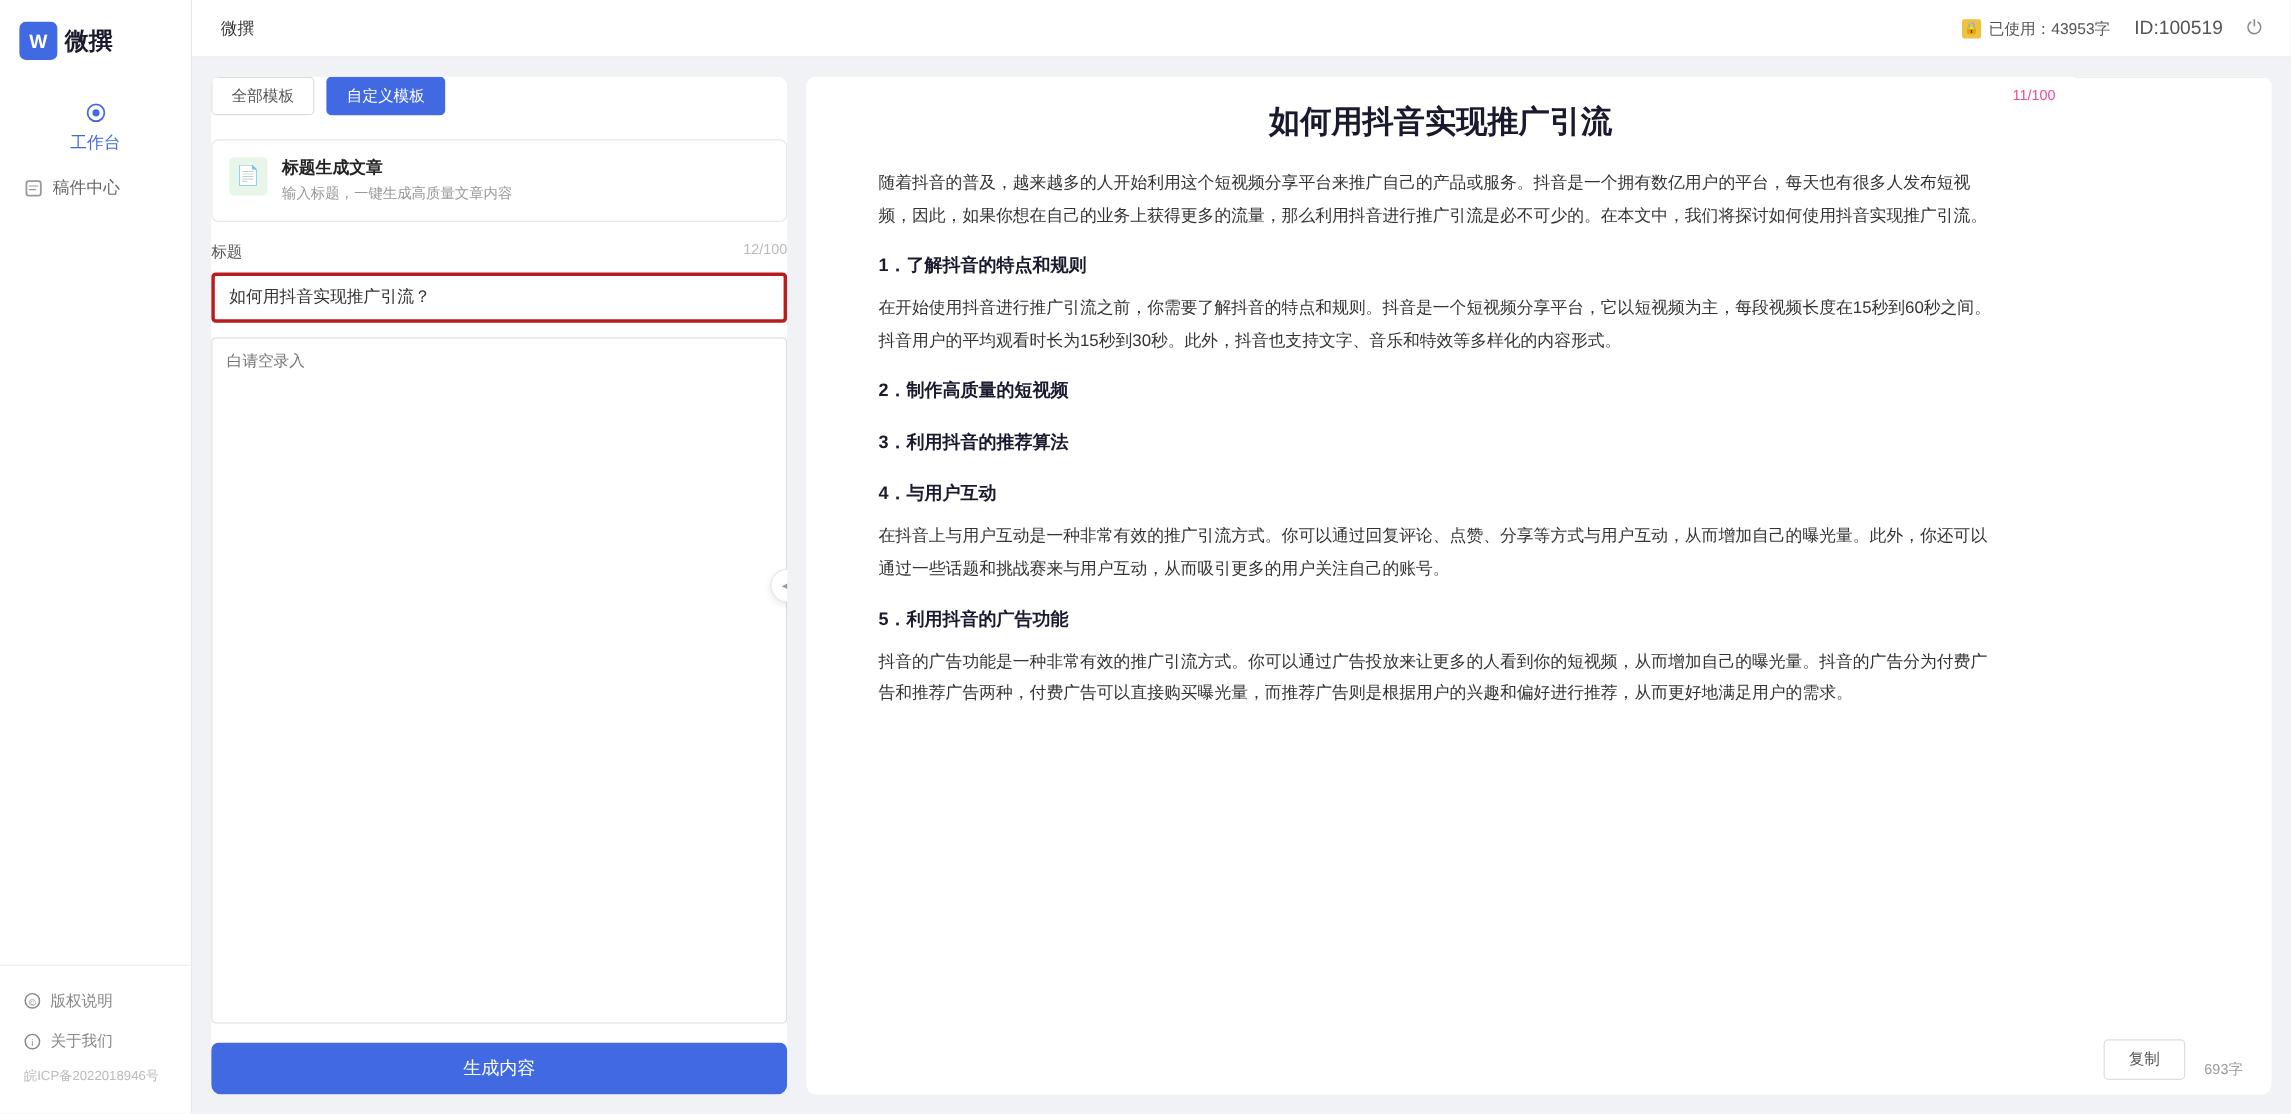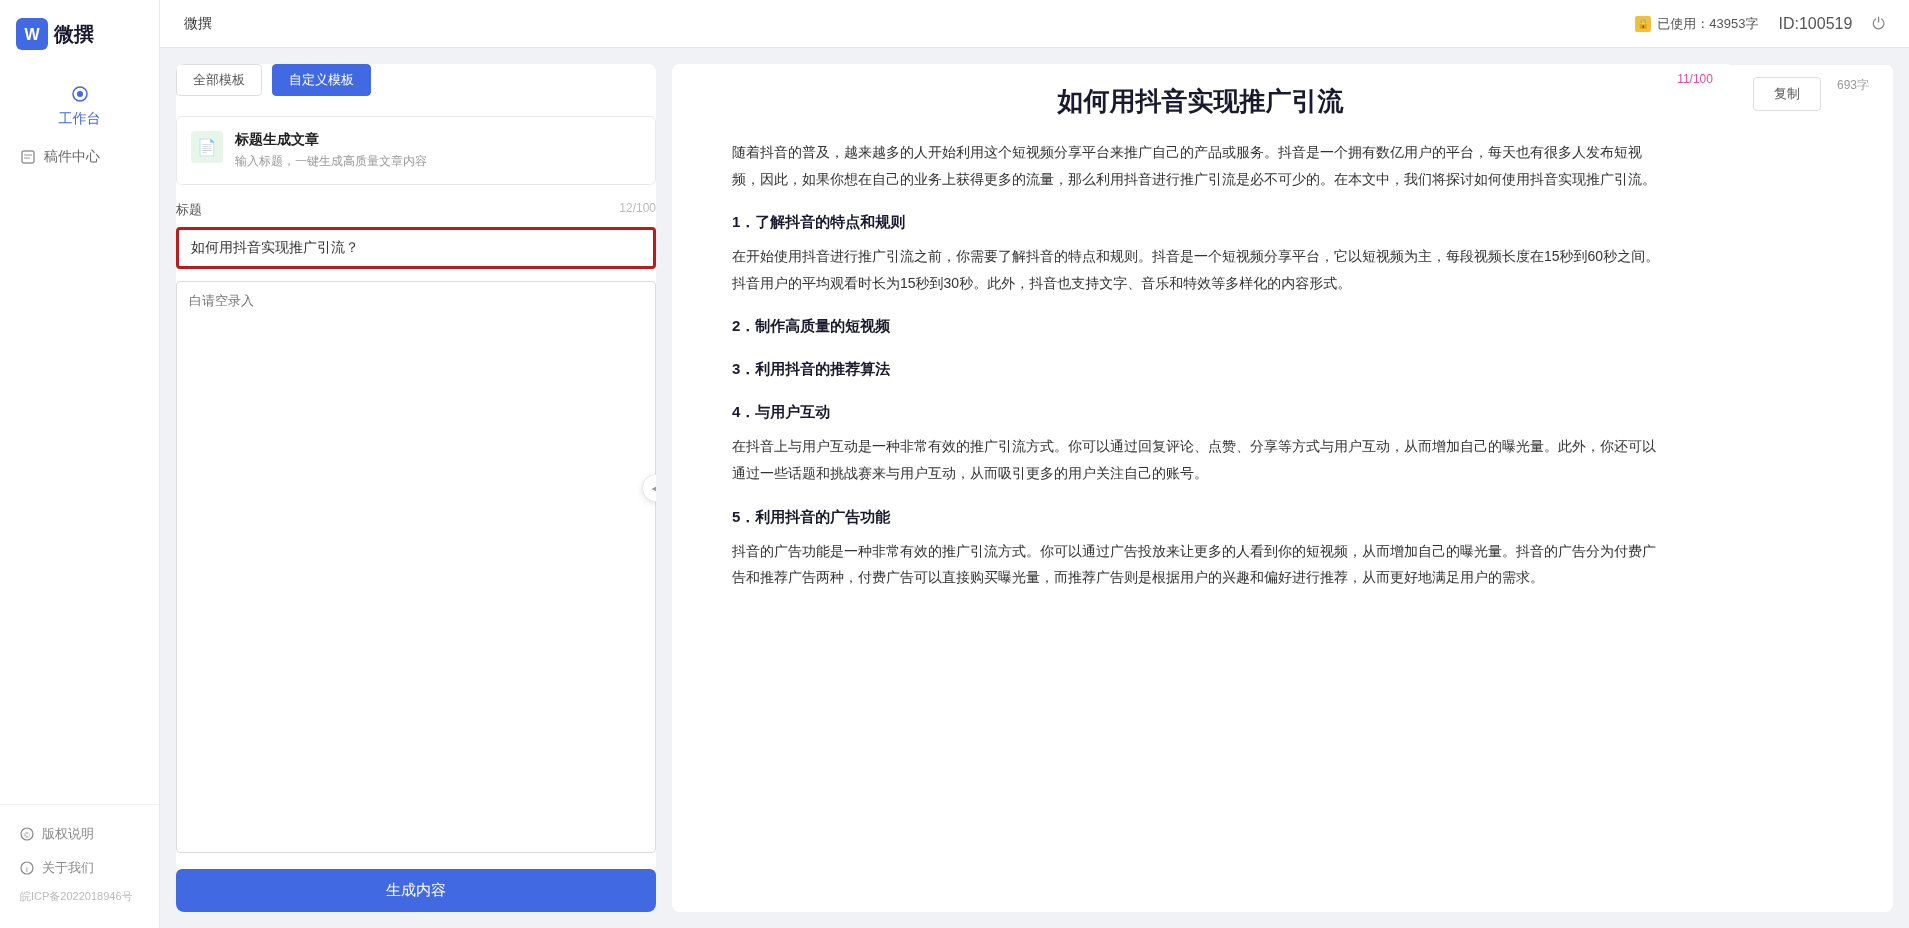--- a/index.html
+++ b/index.html
@@ -315,21 +315,21 @@
       line-height: 1.9;
     }
     .article-body h3 {
       font-size: 15px;
       font-weight: 600;
       color: #1a1a2e;
       margin: 16px 0 8px;
     }
     .article-footer {
       display: flex;
-      align-items: flex-start;
+      align-items: flex-end;
       justify-content: flex-end;
       padding: 12px 24px;
       border-top: 1px solid #f0f0f0;
       gap: 16px;
     }
     .copy-btn {
       padding: 7px 20px;
       background: #fff;
       border: 1px solid #ddd;
       border-radius: 4px;

